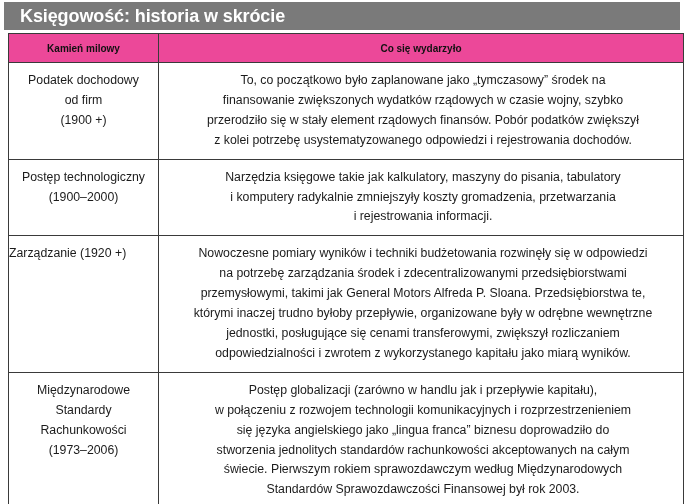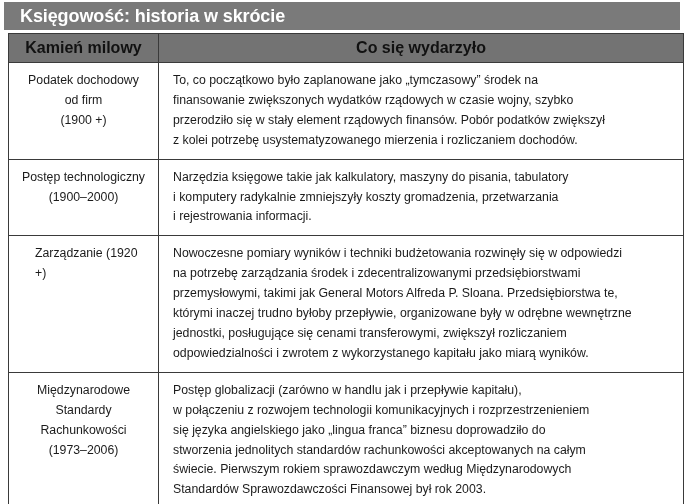--- a/index.html
+++ b/index.html
@@ -61,44 +61,44 @@
     border: 1px solid #3a3a3a;
     vertical-align: top;
     box-sizing: border-box;
   }
   col.c-milestone { width: 150px; }
   col.c-event { width: 525px; }
 
   
   table.history thead th {
     height: 29px;
-    font-size: 16px;
+    font-size: 10px;
     font-weight: bold;
     text-align: center;
     vertical-align: middle;
     padding: 0 6px;
-    background: #737373;
+    background: #ec4899;
     color: #111111;
   }
 
   
   td.milestone {
     text-align: center;
     font-size: 12.3px;
     line-height: 1.62;
     padding: 8px 8px 8px 8px;
     color: #1b1b1b;
     margin-top: 32px;
   }
   td.milestone.left-align {
     text-align: left;
-    padding-left: 26px;
+    padding-left: 0;
   }
   td.event {
-    text-align: left;
+    text-align: center;
     font-size: 12.3px;
     line-height: 1.62;
     padding: 8px 10px 8px 14px;
     color: #1b1b1b;
   }
   td.event .line,
   td.milestone .line {
     display: block;
     white-space: nowrap;
   }
@@ -129,21 +129,21 @@
           <tr>
             <td class="milestone">
               <span class="line">Podatek dochodowy</span>
               <span class="line">od firm</span>
               <span class="line">(1900 +)</span>
             </td>
             <td class="event">
               <span class="line">To, co początkowo było zaplanowane jako „tymczasowy” środek na</span>
               <span class="line">finansowanie zwiększonych wydatków rządowych w czasie wojny, szybko</span>
               <span class="line">przerodziło się w stały element rządowych finansów. Pobór podatków zwiększył</span>
-              <span class="line">z kolei potrzebę usystematyzowanego mierzenia i rozliczaniem dochodów.</span>
+              <span class="line">z kolei potrzebę usystematyzowanego odpowiedzi i rejestrowania dochodów.</span>
             </td>
           </tr>
           <tr>
             <td class="milestone">
               <span class="line">Postęp technologiczny</span>
               <span class="line">(1900–2000)</span>
             </td>
             <td class="event">
               <span class="line">Narzędzia księgowe takie jak kalkulatory, maszyny do pisania, tabulatory</span>
               <span class="line">i komputery radykalnie zmniejszyły koszty gromadzenia, przetwarzania</span>

